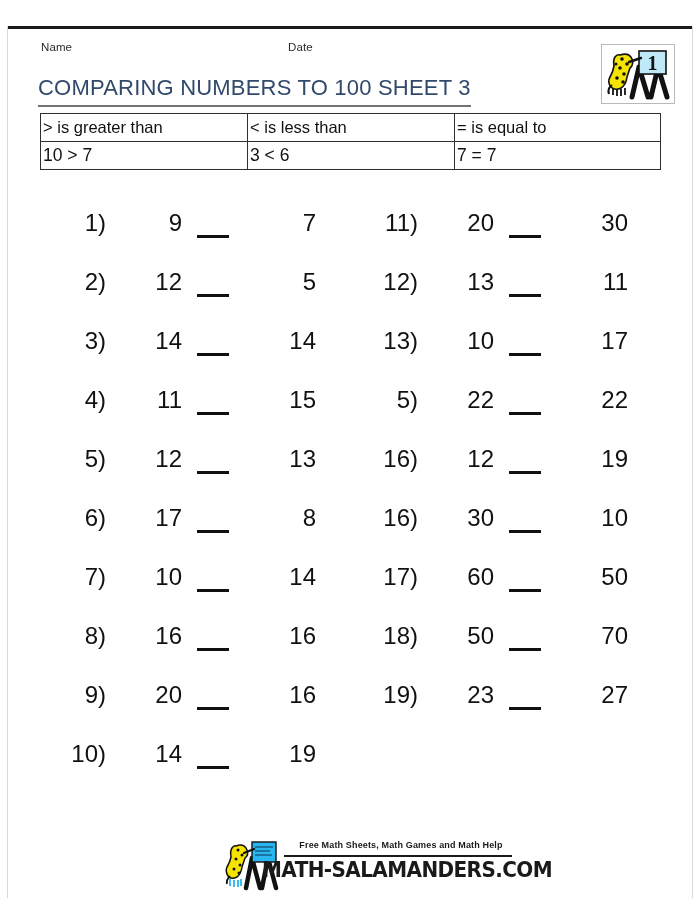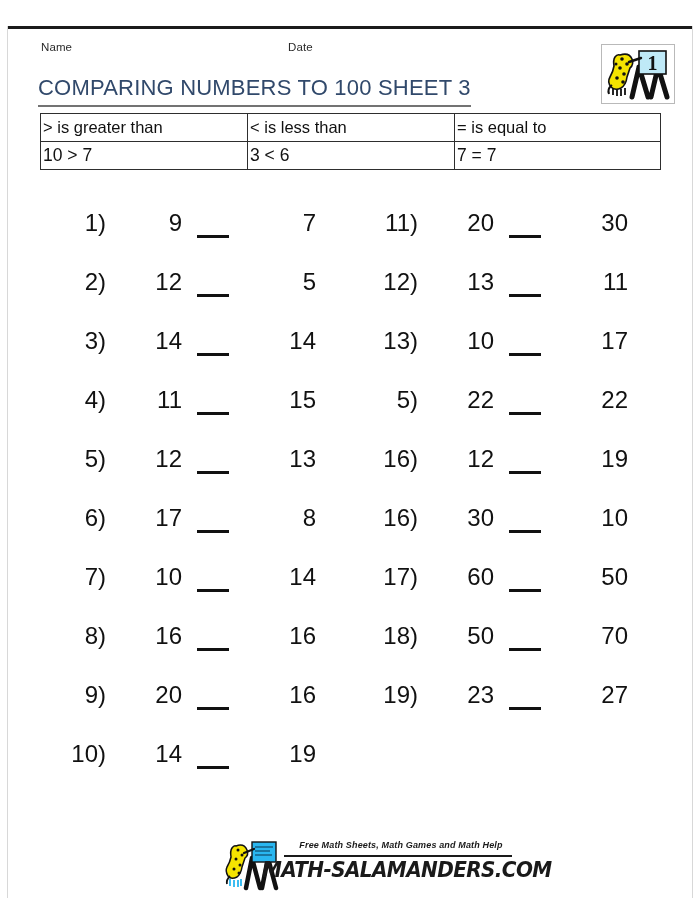--- a/index.html
+++ b/index.html
@@ -167,21 +167,20 @@
     line-height: 30px;
   }
 
   
   .footer {
     position: absolute;
     left: 222px;
     top: 836px;
     width: 290px;
     height: 60px;
-    font-style: italic;
   }
   .footer-mascot {
     position: absolute;
     left: 0px;
     top: 2px;
   }
   .footer-tagline {
     position: absolute;
     left: 68px;
     top: 4px;

